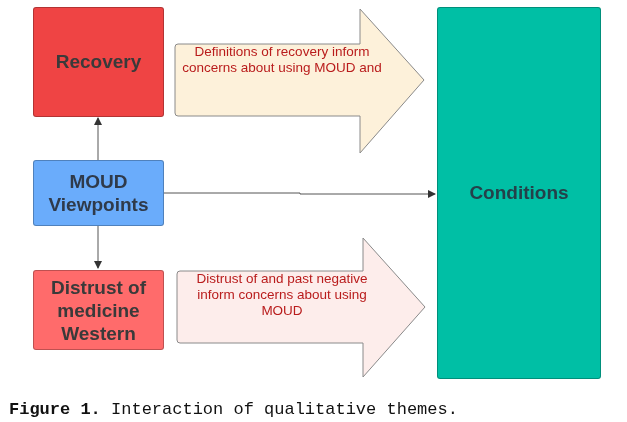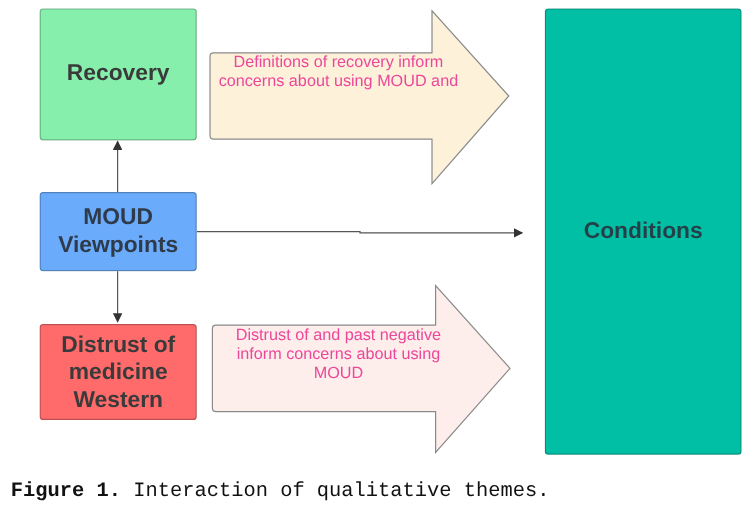--- a/index.html
+++ b/index.html
@@ -3,21 +3,21 @@
 <meta charset="utf-8">
 <style>
   html, body { margin: 0; padding: 0; background: #ffffff; }
   body { width: 627px; height: 422px; position: relative; overflow: hidden; font-family: "Liberation Sans", sans-serif; }
   .box { position: absolute; border-radius: 3px; border: 1px solid rgba(0,0,0,0.25); display: flex; align-items: center; justify-content: center; text-align: center; font-weight: bold; color: #3a3a3a; box-sizing: border-box; }
   #recovery { left: 33px; top: 7px; width: 131px; height: 110px; background: #F7953A; font-size: 19px; }
   #moud { left: 33px; top: 160px; width: 131px; height: 66px; background: #6AACFB; font-size: 19px; line-height: 23px; color: #2f3a4a; }
   #distrust { left: 33px; top: 270px; width: 131px; height: 80px; background: #FF6B6B; font-size: 19px; line-height: 23px; }
   #conditions { left: 437px; top: 7px; width: 164px; height: 372px; background: #00BFA5; font-size: 19px; color: #24414a; }
   svg#lines { position: absolute; left: 0; top: 0; }
-  .arrow-text { position: absolute; text-align: center; font-size: 13.5px; line-height: 16px; color: #ec4899; }
+  .arrow-text { position: absolute; text-align: center; font-size: 13.5px; line-height: 16px; color: #b91c1c; }
   #arrow-top-text { left: 176px; top: 44px; width: 212px; }
   #arrow-bot-text { left: 176px; top: 271px; width: 212px; }
   #caption { position: absolute; left: 9px; top: 400px; font-family: Liberation Mono, monospace; font-size: 17px; color: #111; white-space: nowrap; }
   #caption b { font-weight: bold; }
 </style>
 </head>
 <body>
 
 <svg id="lines" width="627" height="422">
   <defs>
@@ -27,40 +27,40 @@
   </defs>
 
   <path id="arrow-top-shape" d="M178,44 L360,44 L360,9 L424,80 L360,153 L360,116 L178,116 Q175,116 175,113 L175,47 Q175,44 178,44 Z" fill="#FDF1DA" stroke="#8a8a8a" stroke-width="1"></path>
   <path id="arrow-bot-shape" d="M180,271 L363,271 L363,238 L425,307 L363,377 L363,343 L180,343 Q177,343 177,340 L177,274 Q177,271 180,271 Z" fill="#FDEDEB" stroke="#8a8a8a" stroke-width="1"></path>
 
   <line x1="98" y1="160" x2="98" y2="118" stroke="#555" stroke-width="1" marker-end="url(#ah)"></line>
   <line x1="98" y1="226" x2="98" y2="268" stroke="#555" stroke-width="1" marker-end="url(#ah)"></line>
   <polyline points="164,193 300,193 300,194 435,194" fill="none" stroke="#555" stroke-width="1" marker-end="url(#ah)"></polyline>
 </svg>
 
-<div class="box" id="recovery" style="background: #86efac;">
+<div class="box" id="recovery" style="background: #ef4444;">
   <span>Recovery</span>
 </div>
 
 <div class="box" id="moud" style="background: rgb(106, 172, 251);">
   <div>
     <div>MOUD</div>
     <div>Viewpoints</div>
   </div>
 </div>
 
 <div class="box" id="distrust" style="background: rgb(255, 107, 107);">
   <div>
     <div>Distrust of</div>
     <div>medicine</div>
     <div>Western</div>
   </div>
 </div>
 
-<div class="box" id="conditions" style="background: rgb(0, 191, 165); margin-left: 17px;">
+<div class="box" id="conditions" style="background: rgb(0, 191, 165);">
   <span>Conditions</span>
 </div>
 
 <div class="arrow-text" id="arrow-top-text">
   <div>Definitions of recovery inform</div>
   <div>concerns about using MOUD and</div>
 </div>
 
 <div class="arrow-text" id="arrow-bot-text">
   <div>Distrust of and past negative</div>

